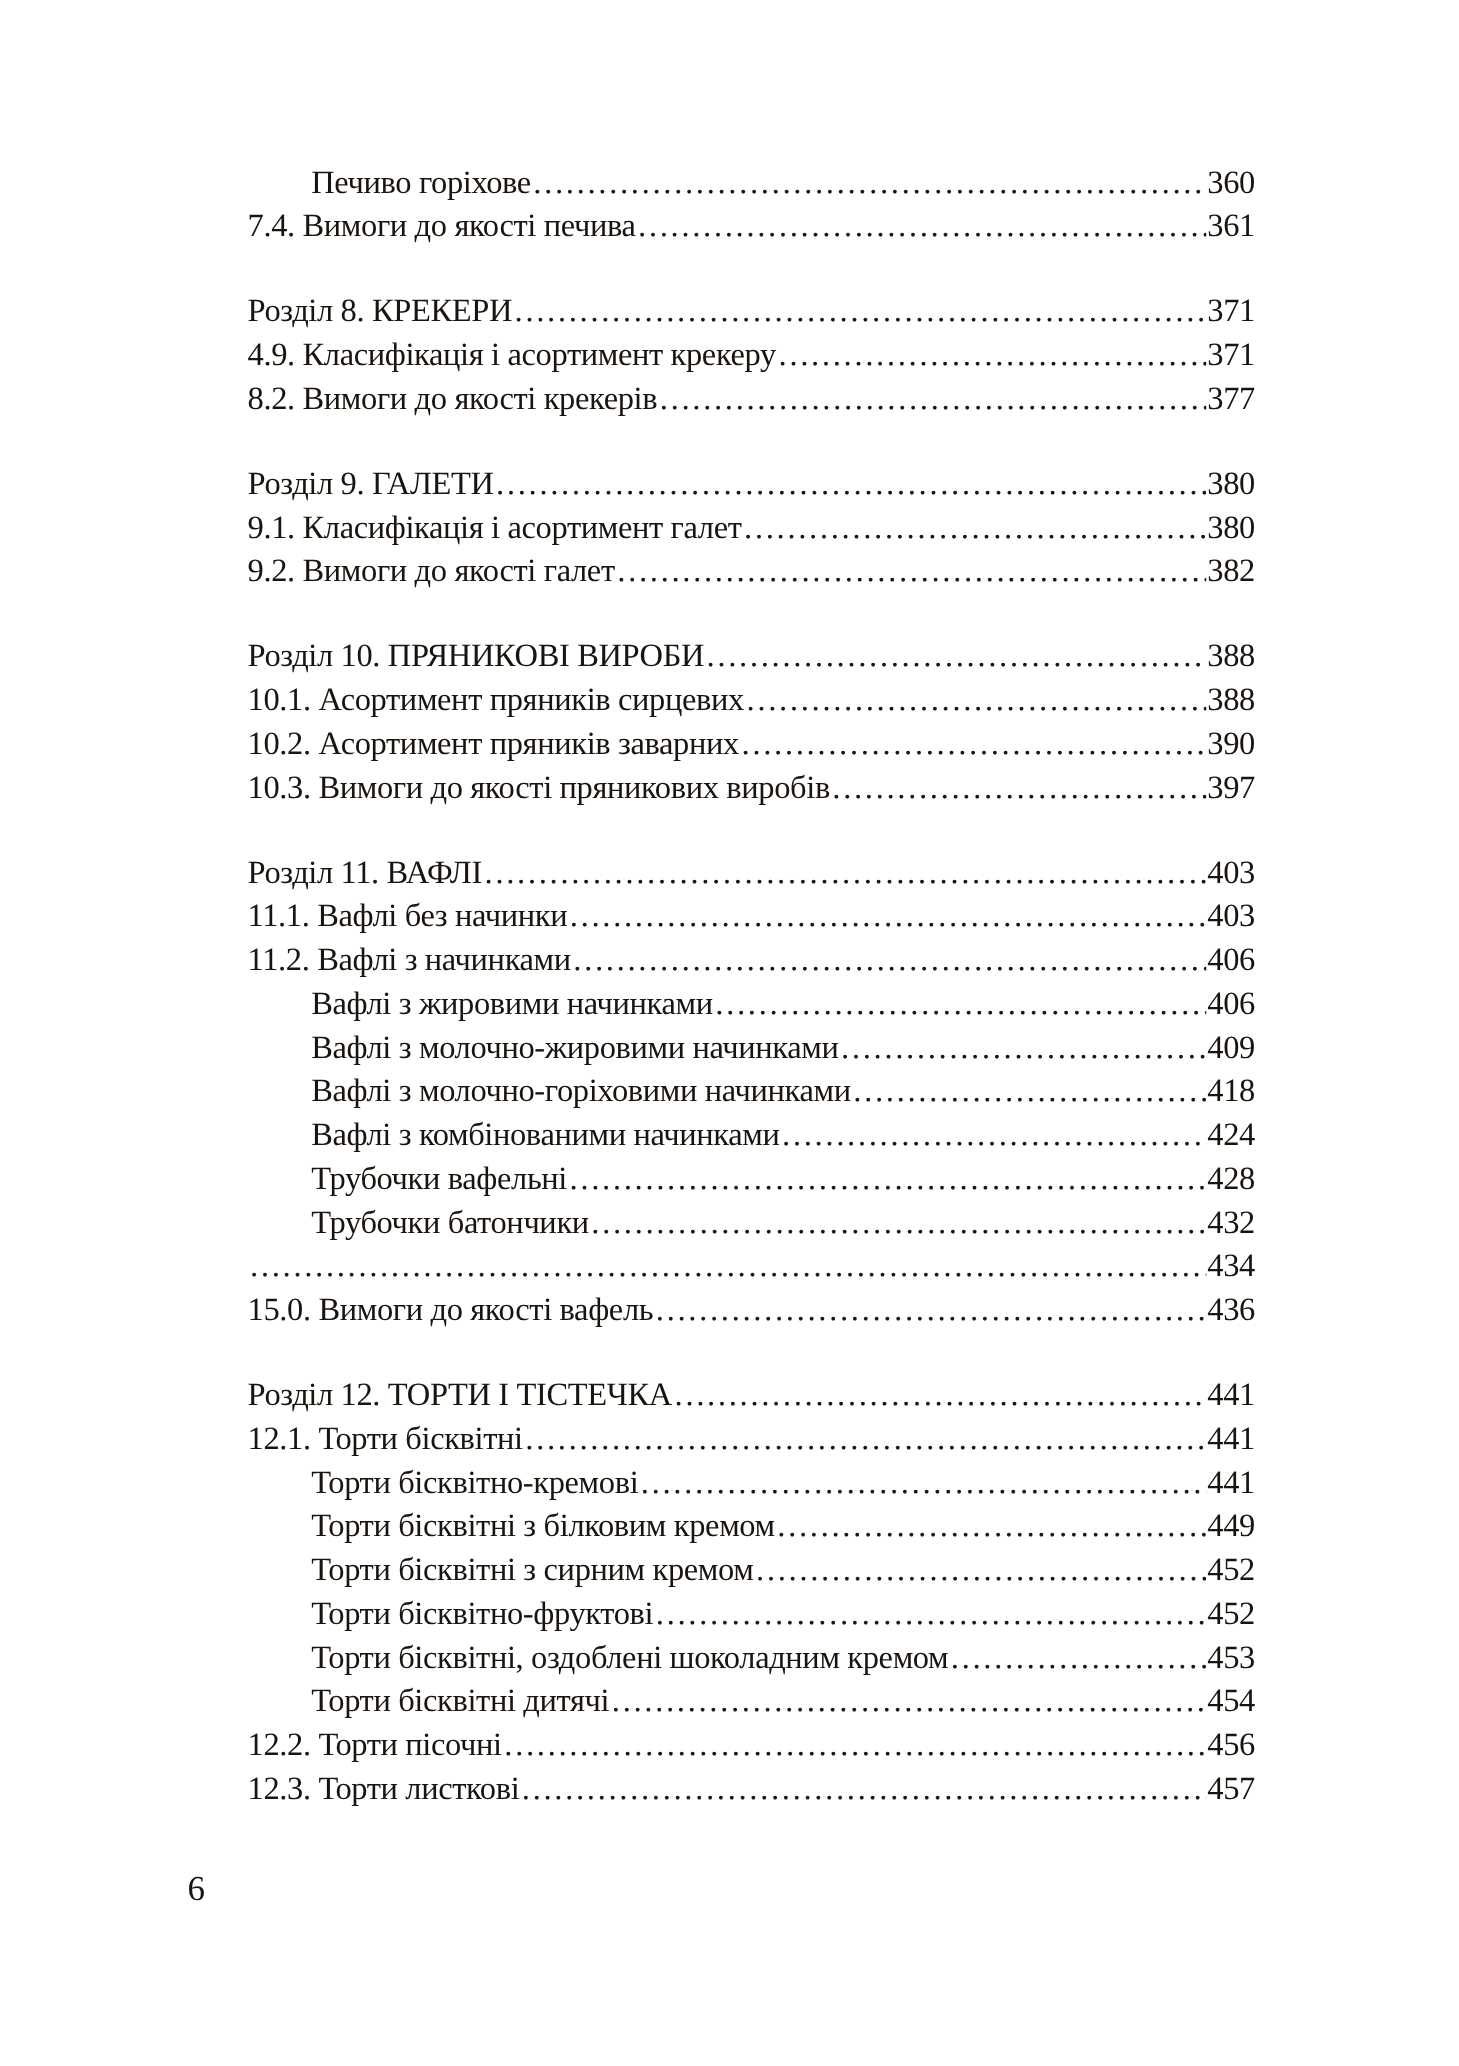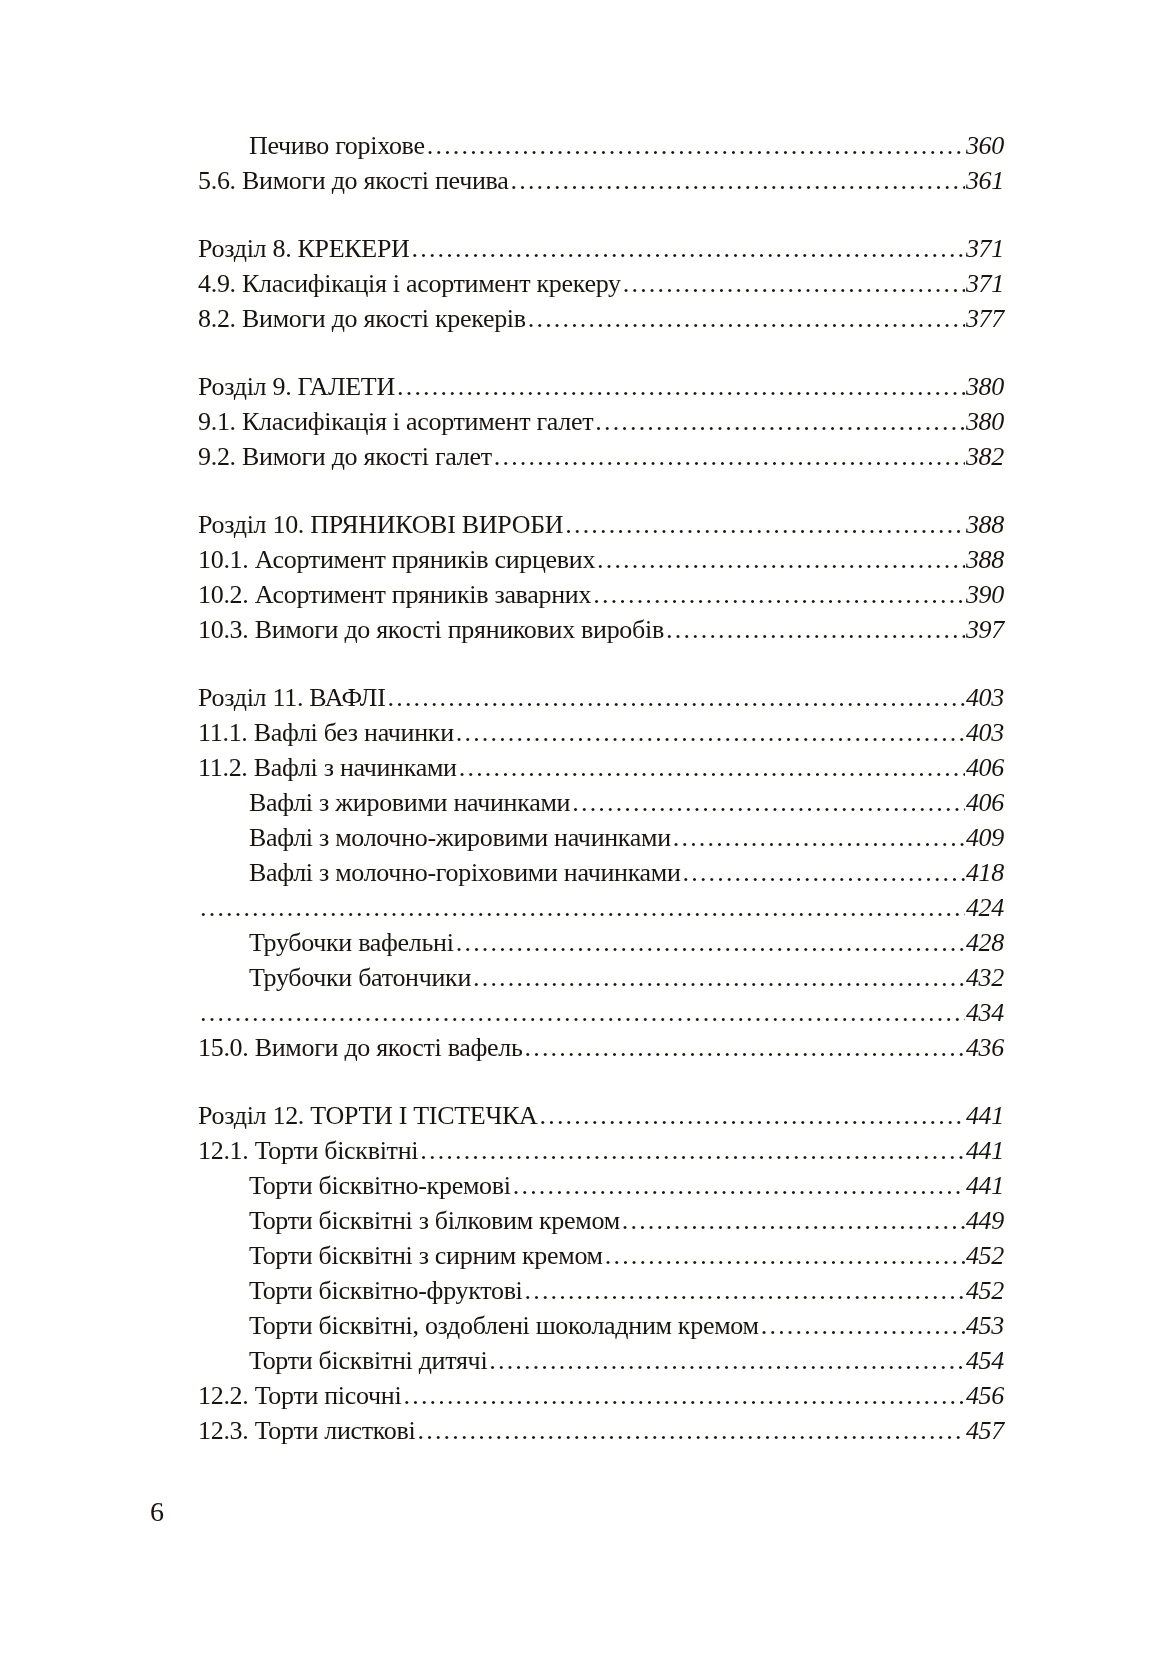--- a/index.html
+++ b/index.html
@@ -5,35 +5,35 @@
   html, body { margin:0; padding:0; background:#ffffff; }
   body { width:1167px; height:1653px; position:relative; overflow:hidden;
          font-family:"Liberation Serif", serif; color:#1a140e; }
   .toc { position:absolute; left:198px; top:128px; width:806px; }
   .row { display:flex; align-items:flex-start; height:35px; font-size:26px; line-height:35px; letter-spacing:-0.3px; }
   .row.indent .label { padding-left:51px; }
   .row.bold .label { font-weight:normal; }
   .label { white-space:nowrap; }
   .dots { flex:1; overflow:hidden; white-space:nowrap; margin:0 1px; }
   .dots::after { content:"……………………………………………………………………………………………………………………………………………………"; letter-spacing:0; }
-  .page { white-space:nowrap;font-style:italic; }
+  .page { white-space:nowrap; }
   .gap { height:33px; }
   .footer-page { position:absolute; left:150px; top:1496px; font-size:28px; }
 </style>
 </head>
 <body>
 
 <div class="toc" id="toc">
     <div class="row indent">
       <span class="label">Печиво горіхове</span>
       <span class="dots"></span>
       <span class="page">360</span>
     </div>
     <div class="row">
-      <span class="label">5.6. Вимоги до якості печива</span>
+      <span class="label">7.4. Вимоги до якості печива</span>
       <span class="dots"></span>
       <span class="page">361</span>
     </div>
     <div class="gap"></div>
     <div class="row bold">
       <span class="label">Розділ 8. КРЕКЕРИ</span>
       <span class="dots"></span>
       <span class="page">371</span>
     </div>
     <div class="row">
@@ -108,20 +108,21 @@
       <span class="label">Вафлі з молочно-жировими начинками</span>
       <span class="dots"></span>
       <span class="page">409</span>
     </div>
     <div class="row indent">
       <span class="label">Вафлі з молочно-горіховими начинками</span>
       <span class="dots"></span>
       <span class="page">418</span>
     </div>
     <div class="row indent">
+      <span class="label">Вафлі з комбінованими начинками</span>
       <span class="dots"></span>
       <span class="page">424</span>
     </div>
     <div class="row indent">
       <span class="label">Трубочки вафельні</span>
       <span class="dots"></span>
       <span class="page">428</span>
     </div>
     <div class="row indent">
       <span class="label">Трубочки батончики</span>

